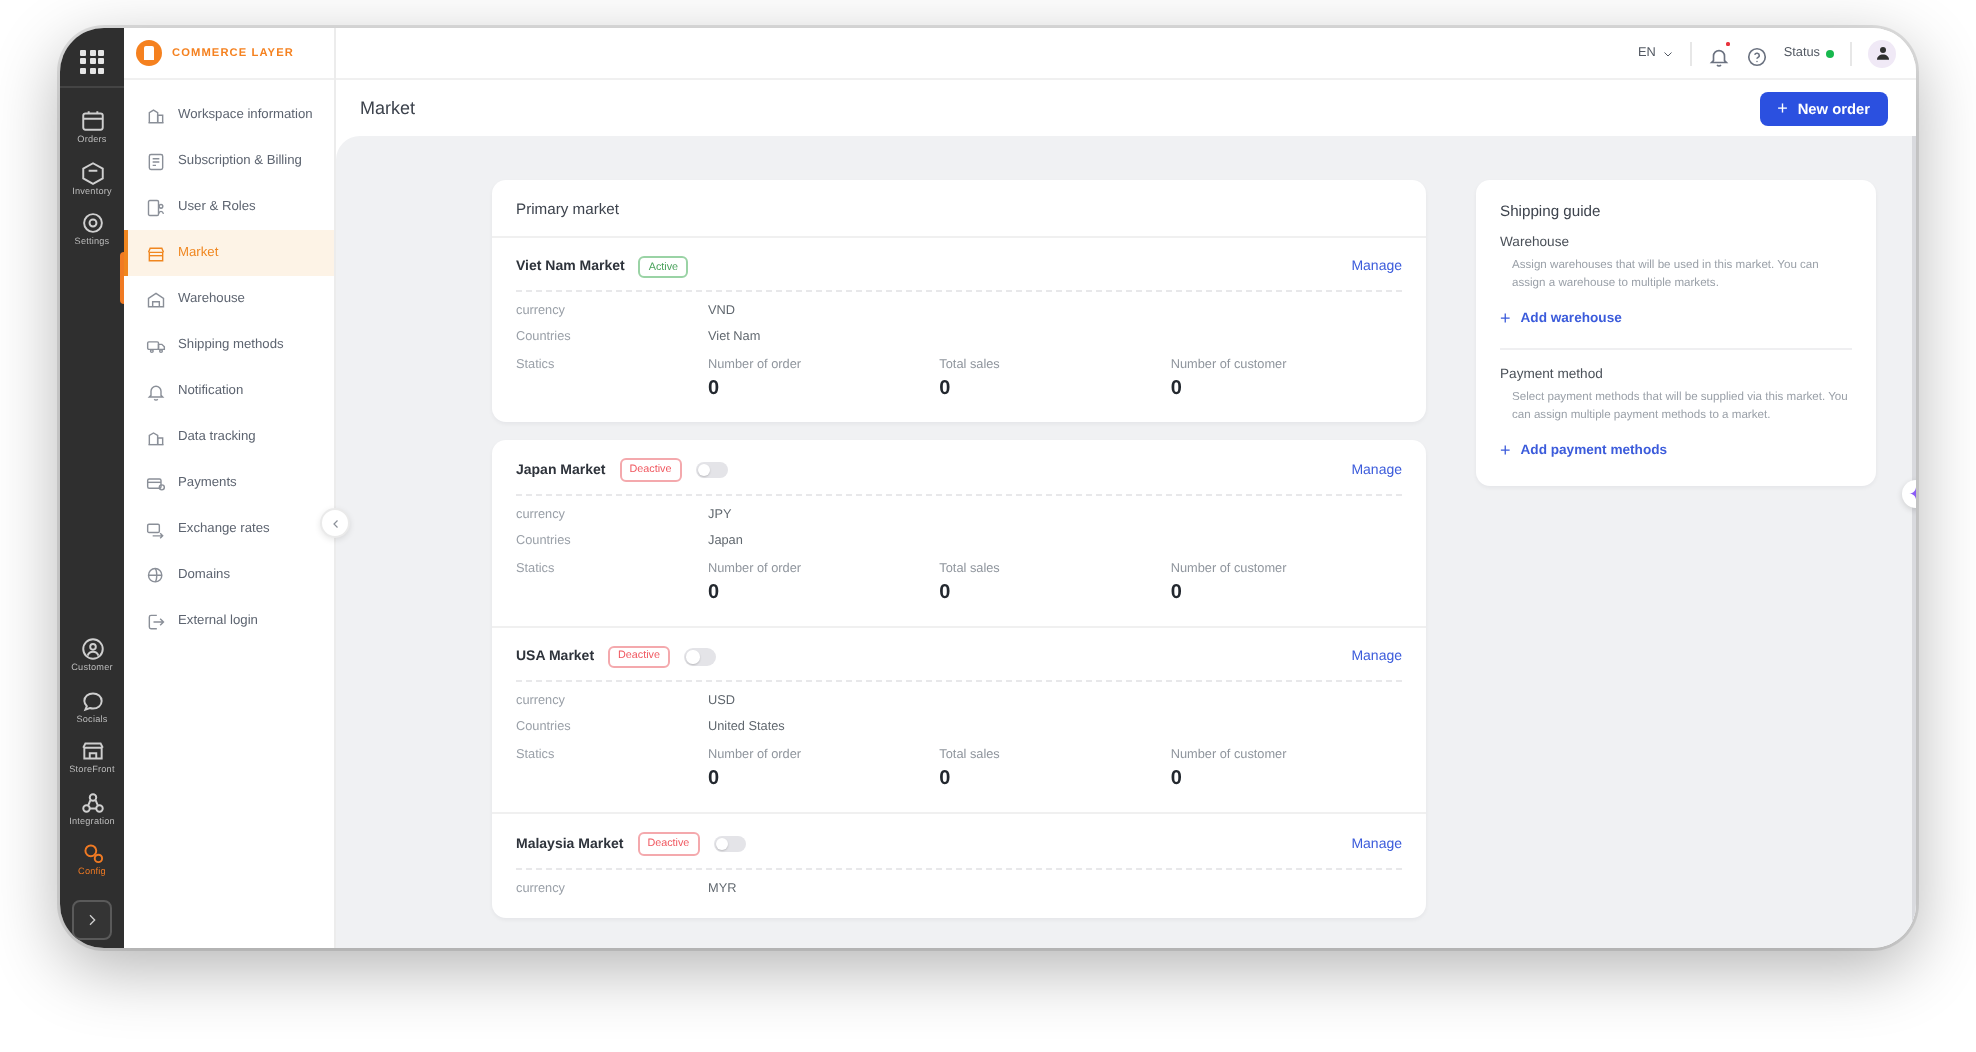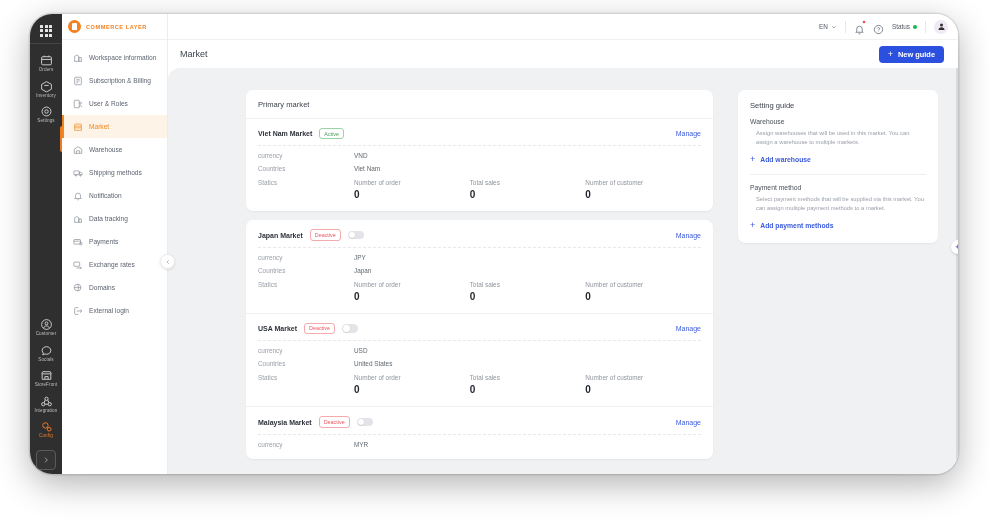--- a/index.html
+++ b/index.html
@@ -511,21 +511,21 @@
             <circle cx="12" cy="8" r="4"></circle>
             <path d="M4 21c0-4.4 3.6-7 8-7s8 2.6 8 7z"></path>
           </svg>
       </div>
     </div>
 
     <div class="pagehead">
       <div class="page-title">Market</div>
       <button class="btn-new">
         <span class="plus">+</span>
-        <span>New guide</span>
+        <span>New order</span>
       </button>
     </div>
 
     <div class="content">
 
       <div class="col-left">
 
         <div class="card">
           <div class="card-head">Primary market</div>
 
@@ -650,21 +650,21 @@
               <span class="k">currency</span>
               <span class="v">MYR</span>
             </div>
           </div>
         </div>
       </div>
 
       <div class="col-right">
         <div class="card">
           <div class="guide">
-            <div class="guide-title">Setting guide</div>
+            <div class="guide-title">Shipping guide</div>
 
             <div>
               <div class="guide-sec-title">Warehouse</div>
               <div class="guide-desc">Assign warehouses that will be used in this market. You can assign a warehouse to multiple markets.</div>
               <div class="guide-link">
                 <span class="plus">+</span>
                 <span>Add warehouse</span>
               </div>
             </div>
 

